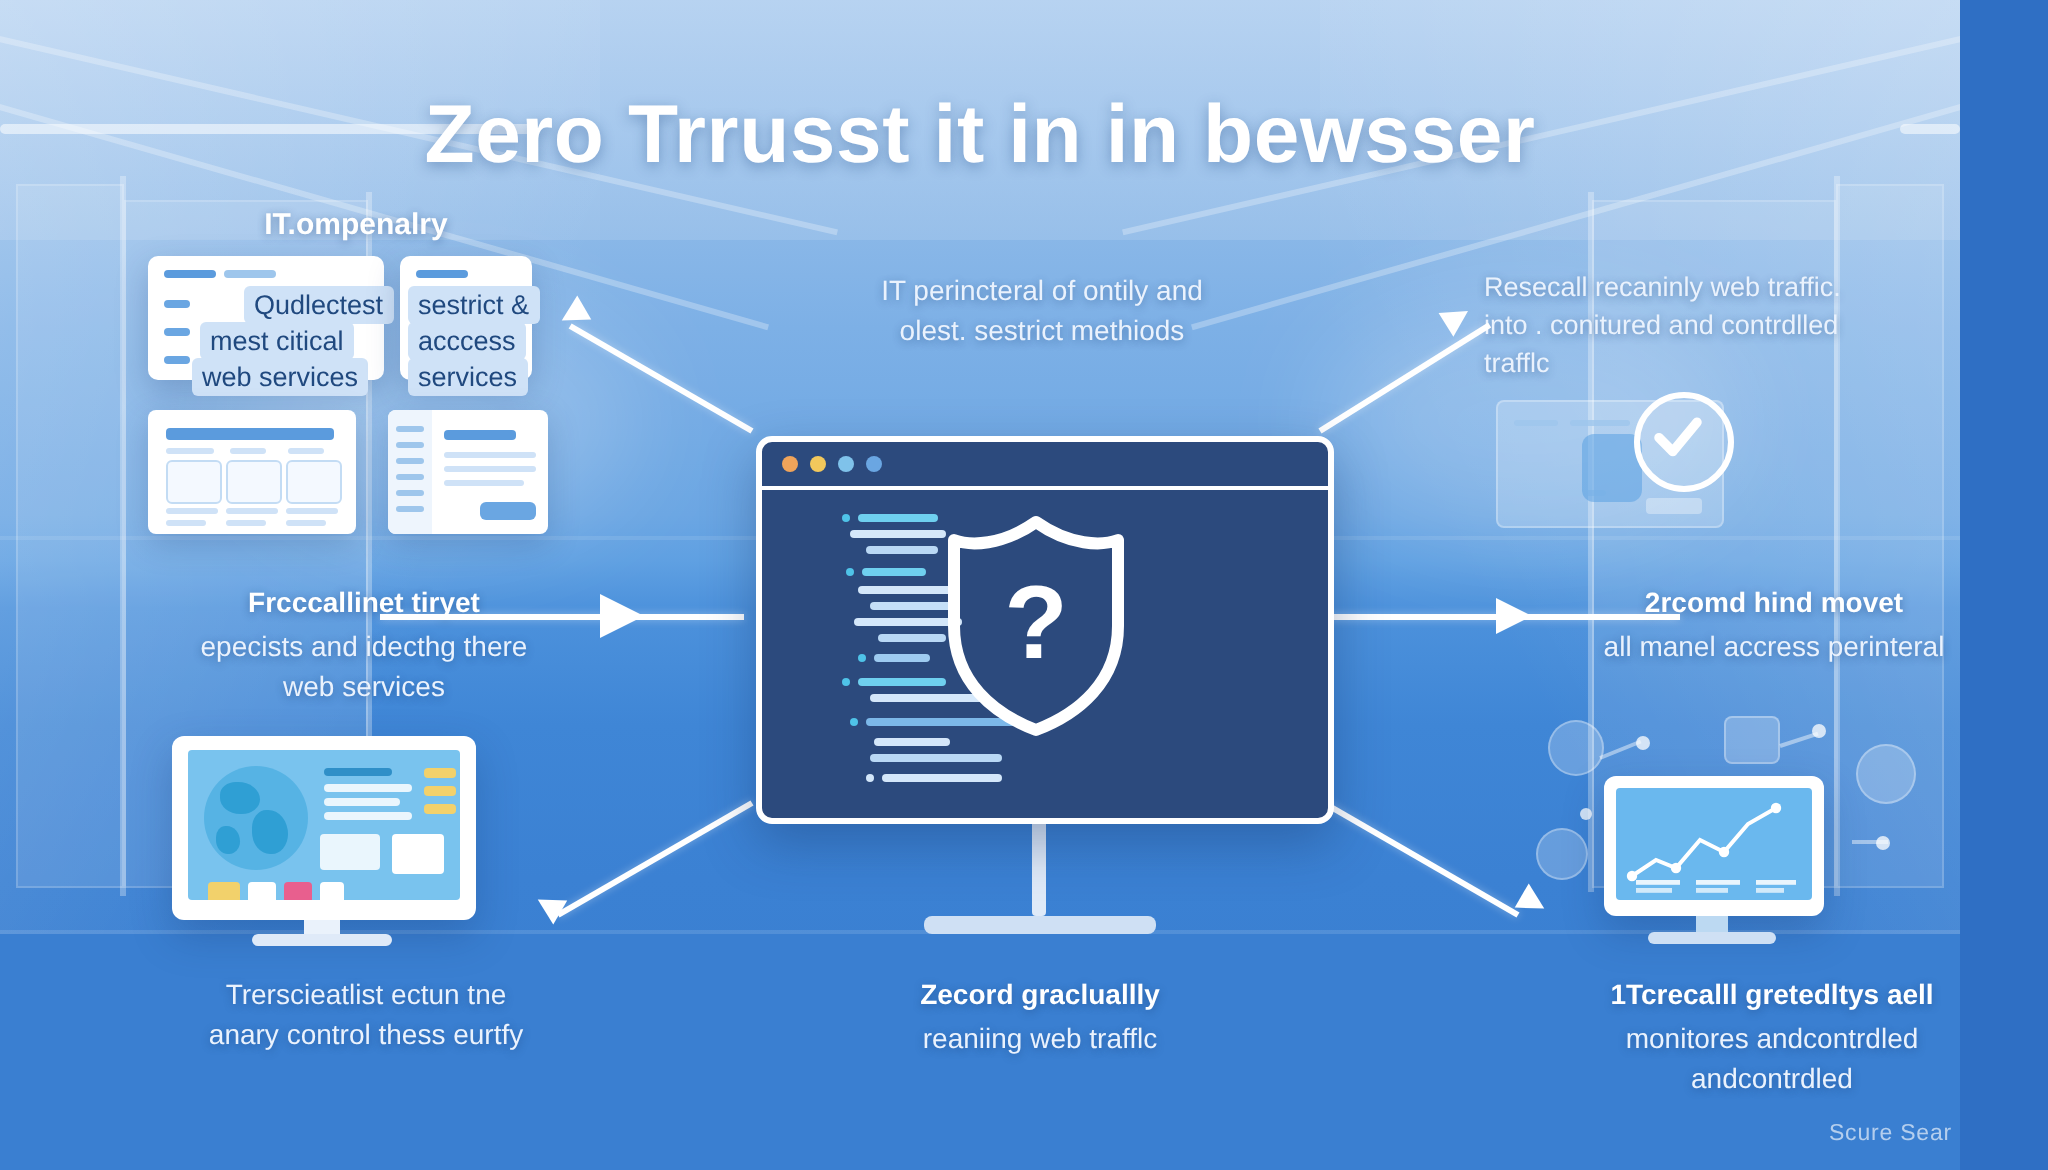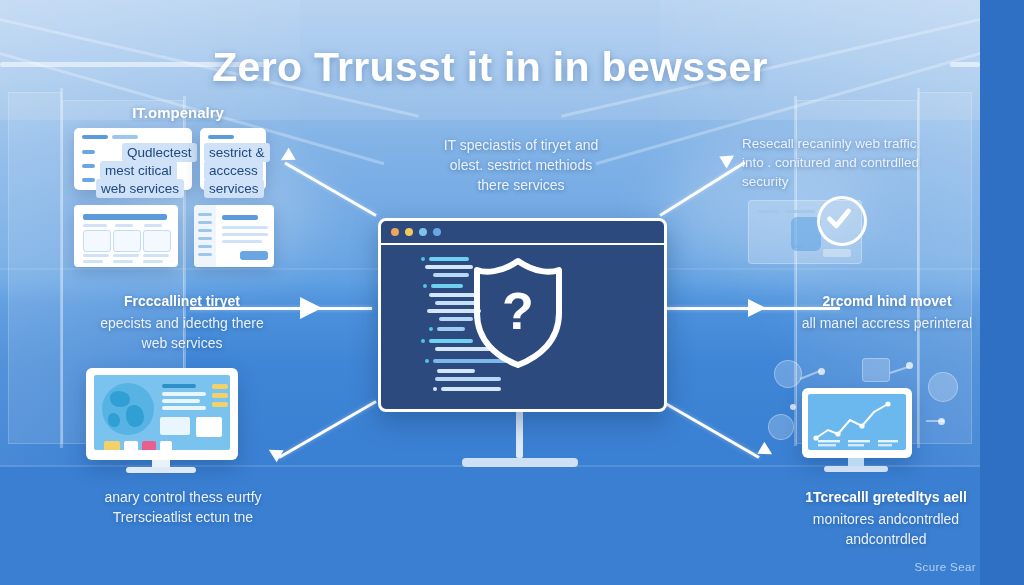--- a/index.html
+++ b/index.html
@@ -177,29 +177,28 @@
     <div class="bar md" style="left:4px;top:40px;width:14px;height:3px;"></div>
     <div class="bar md" style="left:4px;top:48px;width:14px;height:3px;"></div>
     <div class="bar" style="left:28px;top:10px;width:36px;height:5px;"></div>
     <div class="bar lt" style="left:28px;top:21px;width:46px;height:3px;"></div>
     <div class="bar lt" style="left:28px;top:28px;width:46px;height:3px;"></div>
     <div class="bar lt" style="left:28px;top:35px;width:40px;height:3px;"></div>
     <div class="bar" style="left:46px;top:46px;width:28px;height:9px;border-radius:3px;background:#6aa6e2;"></div>
   </div>
 
   <div class="tblock" style="left:412px;top:136px;width:218px;font-size:14px;">
-    <span class="ln">IT speciastis of tiryet and</span>
+    <span class="ln">IT perincteral of ontily and</span>
     <span class="ln">olest. sestrict methiods</span>
-    <span class="ln">there services</span>
   </div>
 
   <div class="tblock" style="left:742px;top:134px;width:222px;font-size:13.5px;text-align:left;">
     <span class="ln">Resecall recaninly web traffic.</span>
     <span class="ln">into . conitured and contrdlled</span>
-    <span class="ln">security</span>
+    <span class="ln">trafflc</span>
   </div>
 
   <div style="position:absolute;left:748px;top:200px;width:112px;height:62px;border-radius:4px;
               background:rgba(255,255,255,.20);border:1px solid rgba(255,255,255,.28);">
     <div class="bar md" style="left:8px;top:9px;width:22px;height:3px;opacity:.8;"></div>
     <div class="bar md" style="left:36px;top:9px;width:30px;height:3px;opacity:.8;"></div>
     <div class="bar md" style="left:8px;top:44px;width:46px;height:3px;opacity:.6;"></div>
     <div style="position:absolute;left:42px;top:16px;width:30px;height:34px;border-radius:6px;background:rgba(90,160,225,.55);"></div>
     <div class="bar" style="left:74px;top:48px;width:28px;height:8px;border-radius:2px;background:rgba(255,255,255,.35);"></div>
   </div>
@@ -330,24 +329,28 @@
         <rect x="40" y="50" width="16" height="2.4" fill="#ffffff" opacity=".7"></rect>
         <rect x="70" y="46" width="20" height="2.4" fill="#ffffff" opacity=".85"></rect>
         <rect x="70" y="50" width="14" height="2.4" fill="#ffffff" opacity=".7"></rect>
       </svg>
     </div>
   </div>
   <div style="position:absolute;left:848px;top:458px;width:16px;height:10px;background:#bcd9f2;"></div>
   <div style="position:absolute;left:824px;top:466px;width:64px;height:6px;background:#cfe0f4;border-radius:3px;"></div>
 
   <div class="tblock" style="left:58px;top:488px;width:250px;font-size:14px;">
+    <span class="ln">Trerscieatlist ectun tne</span>
     <span class="ln">anary control thess eurtfy</span>
-    <span class="ln">Trerscieatlist ectun tne</span>
-  </div>
-
+  </div>
+
+  <div class="tblock" style="left:420px;top:488px;width:200px;font-size:14px;">
+    <span class="hd">Zecord gracluallly</span>
+    <span class="ln">reaniing web trafflc</span>
+  </div>
 
   <div class="tblock" style="left:758px;top:488px;width:256px;font-size:14px;">
     <span class="hd">1Tcrecalll gretedltys aell</span>
     <span class="ln">monitores andcontrdled</span>
     <span class="ln">andcontrdled</span>
   </div>
 
   <div class="wmark">Scure Sear</div>
 
 </div>

